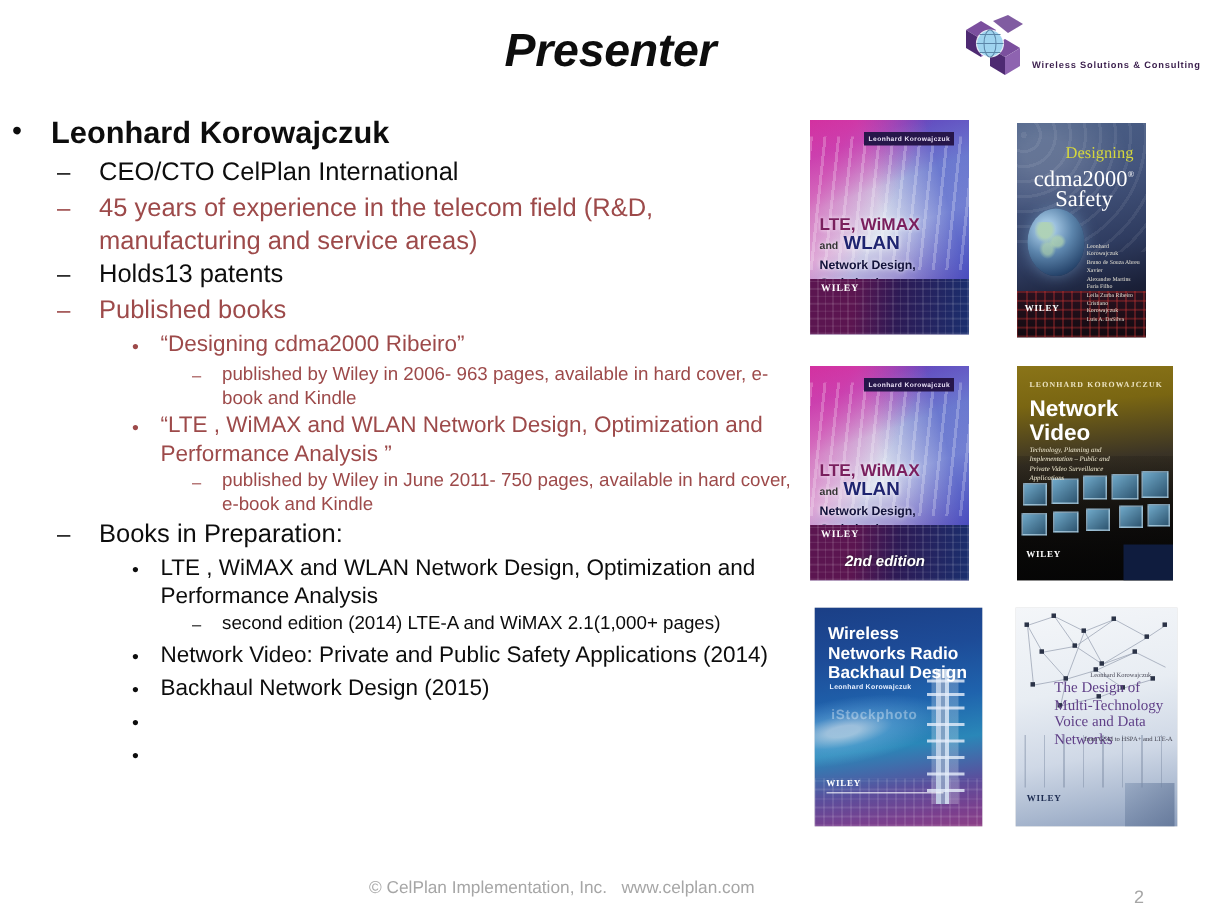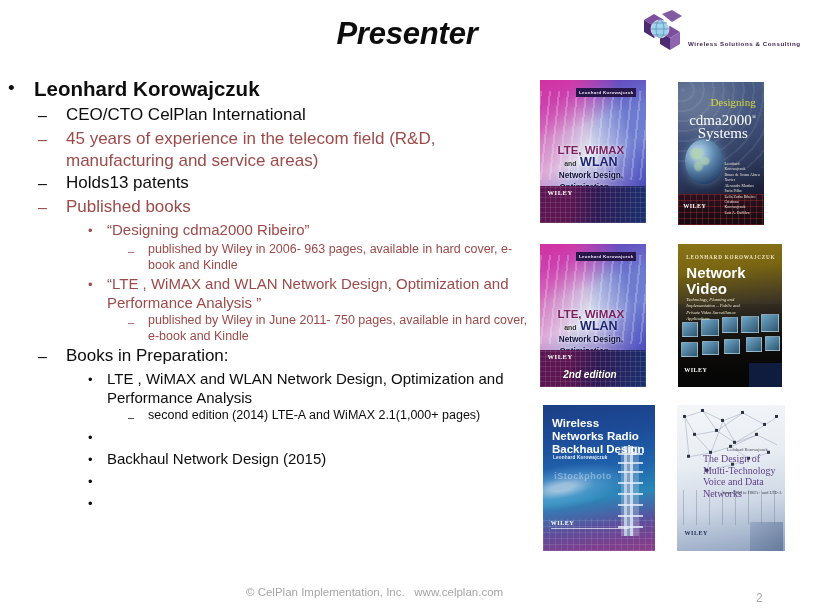--- a/index.html
+++ b/index.html
@@ -92,21 +92,21 @@
   }
   .cv-lte .authbar {
     position:absolute; left:34%; top:5.5%; width:57%; height:6.5%;
     background:#26164a; color:#e8e0f5;
     font-size:4.4px; font-weight:bold; letter-spacing:.3px;
     display:flex; align-items:center; justify-content:center;
     text-align:center; overflow:hidden;
   }
   .cv-lte .titleblock {
     position:absolute; left:6%; top:45%; width:84%;
-    color:#1a1440; text-shadow:0 0 3px rgba(255,255,255,.85);text-align:center;
+    color:#1a1440; text-shadow:0 0 3px rgba(255,255,255,.85);
   }
   .cv-lte .t1 { font-size:11.5px; font-weight:bold; color:#7a1f5e; line-height:12px; }
   .cv-lte .t2 { font-size:12.5px; font-weight:bold; color:#1f2470; line-height:13px; }
   .cv-lte .t2 .and { font-size:7px; color:#333; font-weight:bold; }
   .cv-lte .t3 { font-size:8.2px; font-weight:bold; color:#12123a; line-height:10.5px; margin-top:1px; }
   .cv-lte .t3 .and { font-size:6.2px; font-weight:bold; }
   .cv-lte .band {
     position:absolute; left:0; bottom:0; width:100%; height:26%;
     background:linear-gradient(95deg,#5b1550 0 28%, #2d1a55 55%, #1a2f6e 100%);
   }
@@ -377,20 +377,21 @@
     <div class="row l3 black">
       <span class="mark">•</span>
       <span class="txt">LTE , WiMAX and WLAN Network Design, Optimization and Performance Analysis</span>
     </div>
     <div class="row l4 black">
       <span class="mark">–</span>
       <span class="txt">second edition (2014) LTE-A and WiMAX 2.1(1,000+ pages)</span>
     </div>
     <div class="row l3 black">
       <span class="mark">•</span>
+      <span class="txt">Network Video: Private and Public Safety Applications (2014)</span>
     </div>
     <div class="row l3 black">
       <span class="mark">•</span>
       <span class="txt">Backhaul Network Design (2015)</span>
     </div>
     <div class="row l3 black">
       <span class="mark">•</span>
     </div>
     <div class="row l3 black">
       <span class="mark">•</span>
@@ -419,21 +420,21 @@
 <div class="book cv-cdma" style="left:678px; top:82px; width:86px; height:143px;">
   <div class="inner">
     <div class="bg"></div>
     <div class="swirl"></div>
     <div class="redgrid"></div>
     <div class="globe">
         <div class="land"></div>
       </div>
     <div class="t1">Designing</div>
     <div class="t2"><span>cdma2000</span><sup>®</sup></div>
-    <div class="t3">Systems</div>
+    <div class="t3">Safety</div>
     <div class="authors" style="white-space:pre-line;">Leonhard Korowajczuk
 Bruno de Souza Abreu Xavier
 Alexandre Martins Faria Filho
 Leila Zurba Ribeiro
 Cristiano Korowajczuk
 Luis A. DaSilva</div>
     <div class="wiley">WILEY</div>
   </div>
 </div>
 

